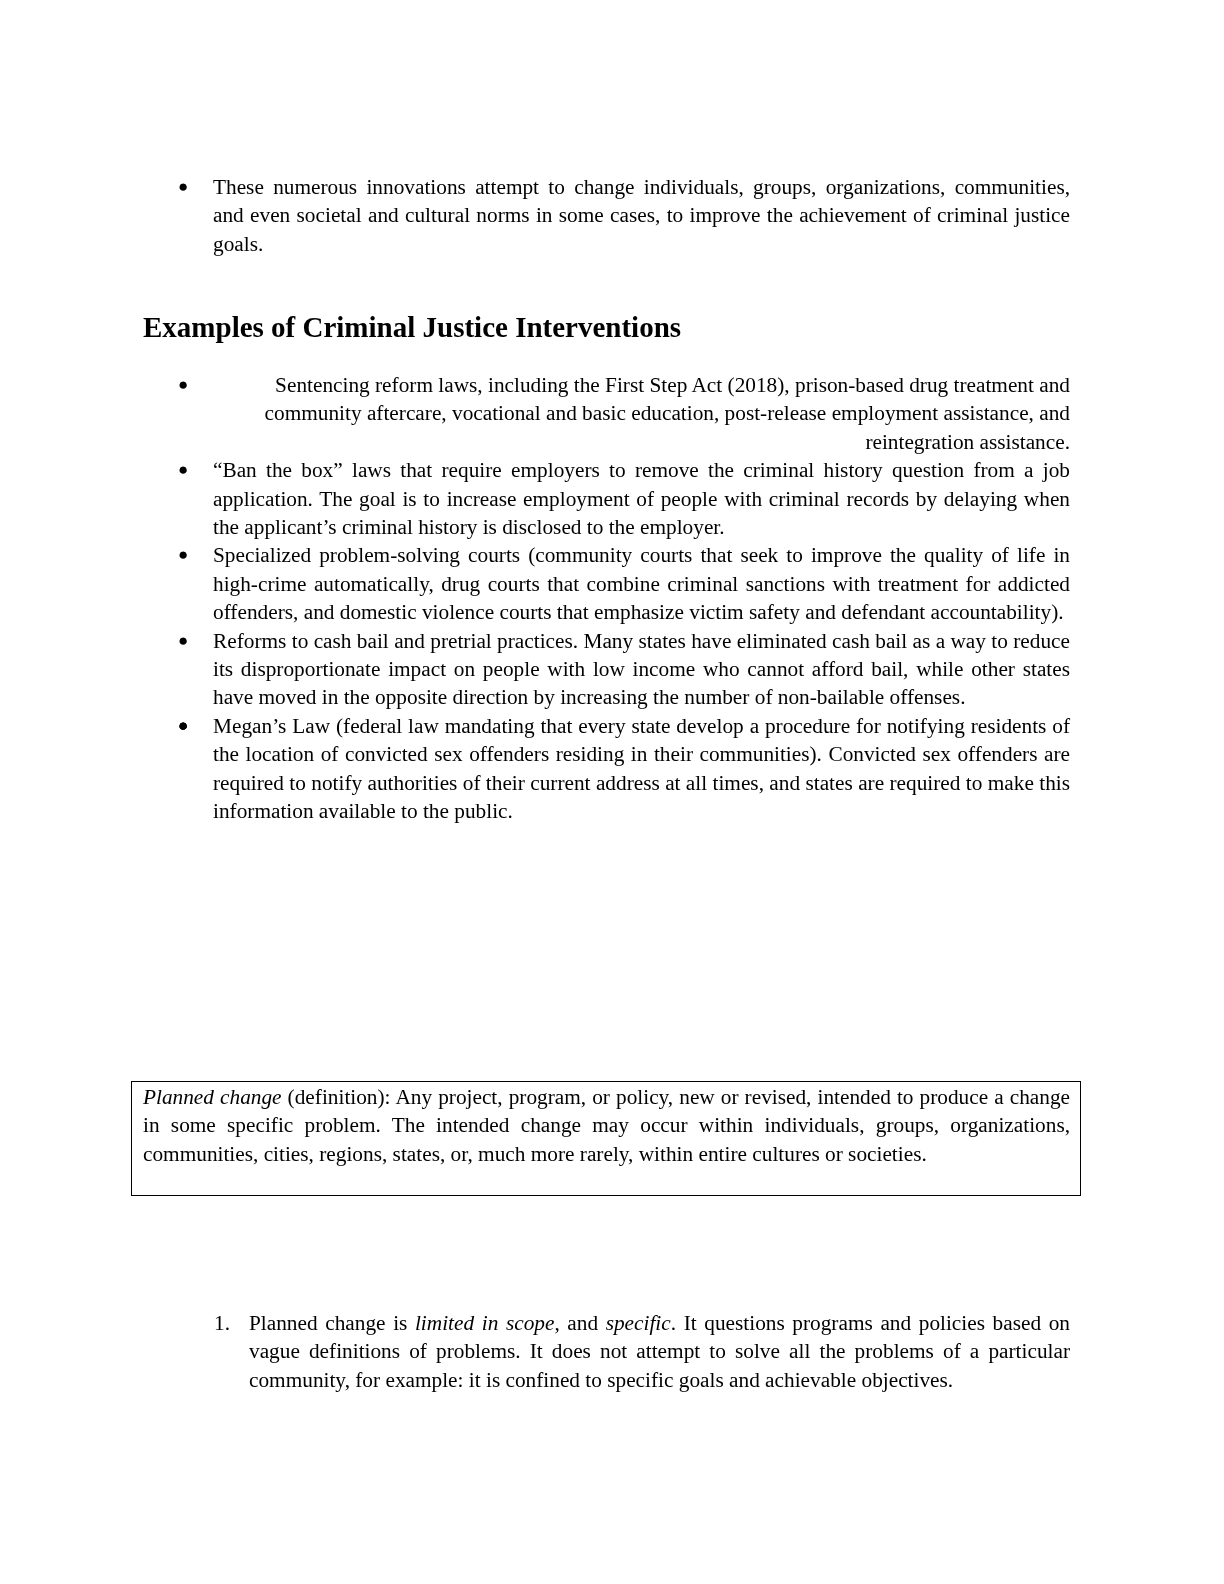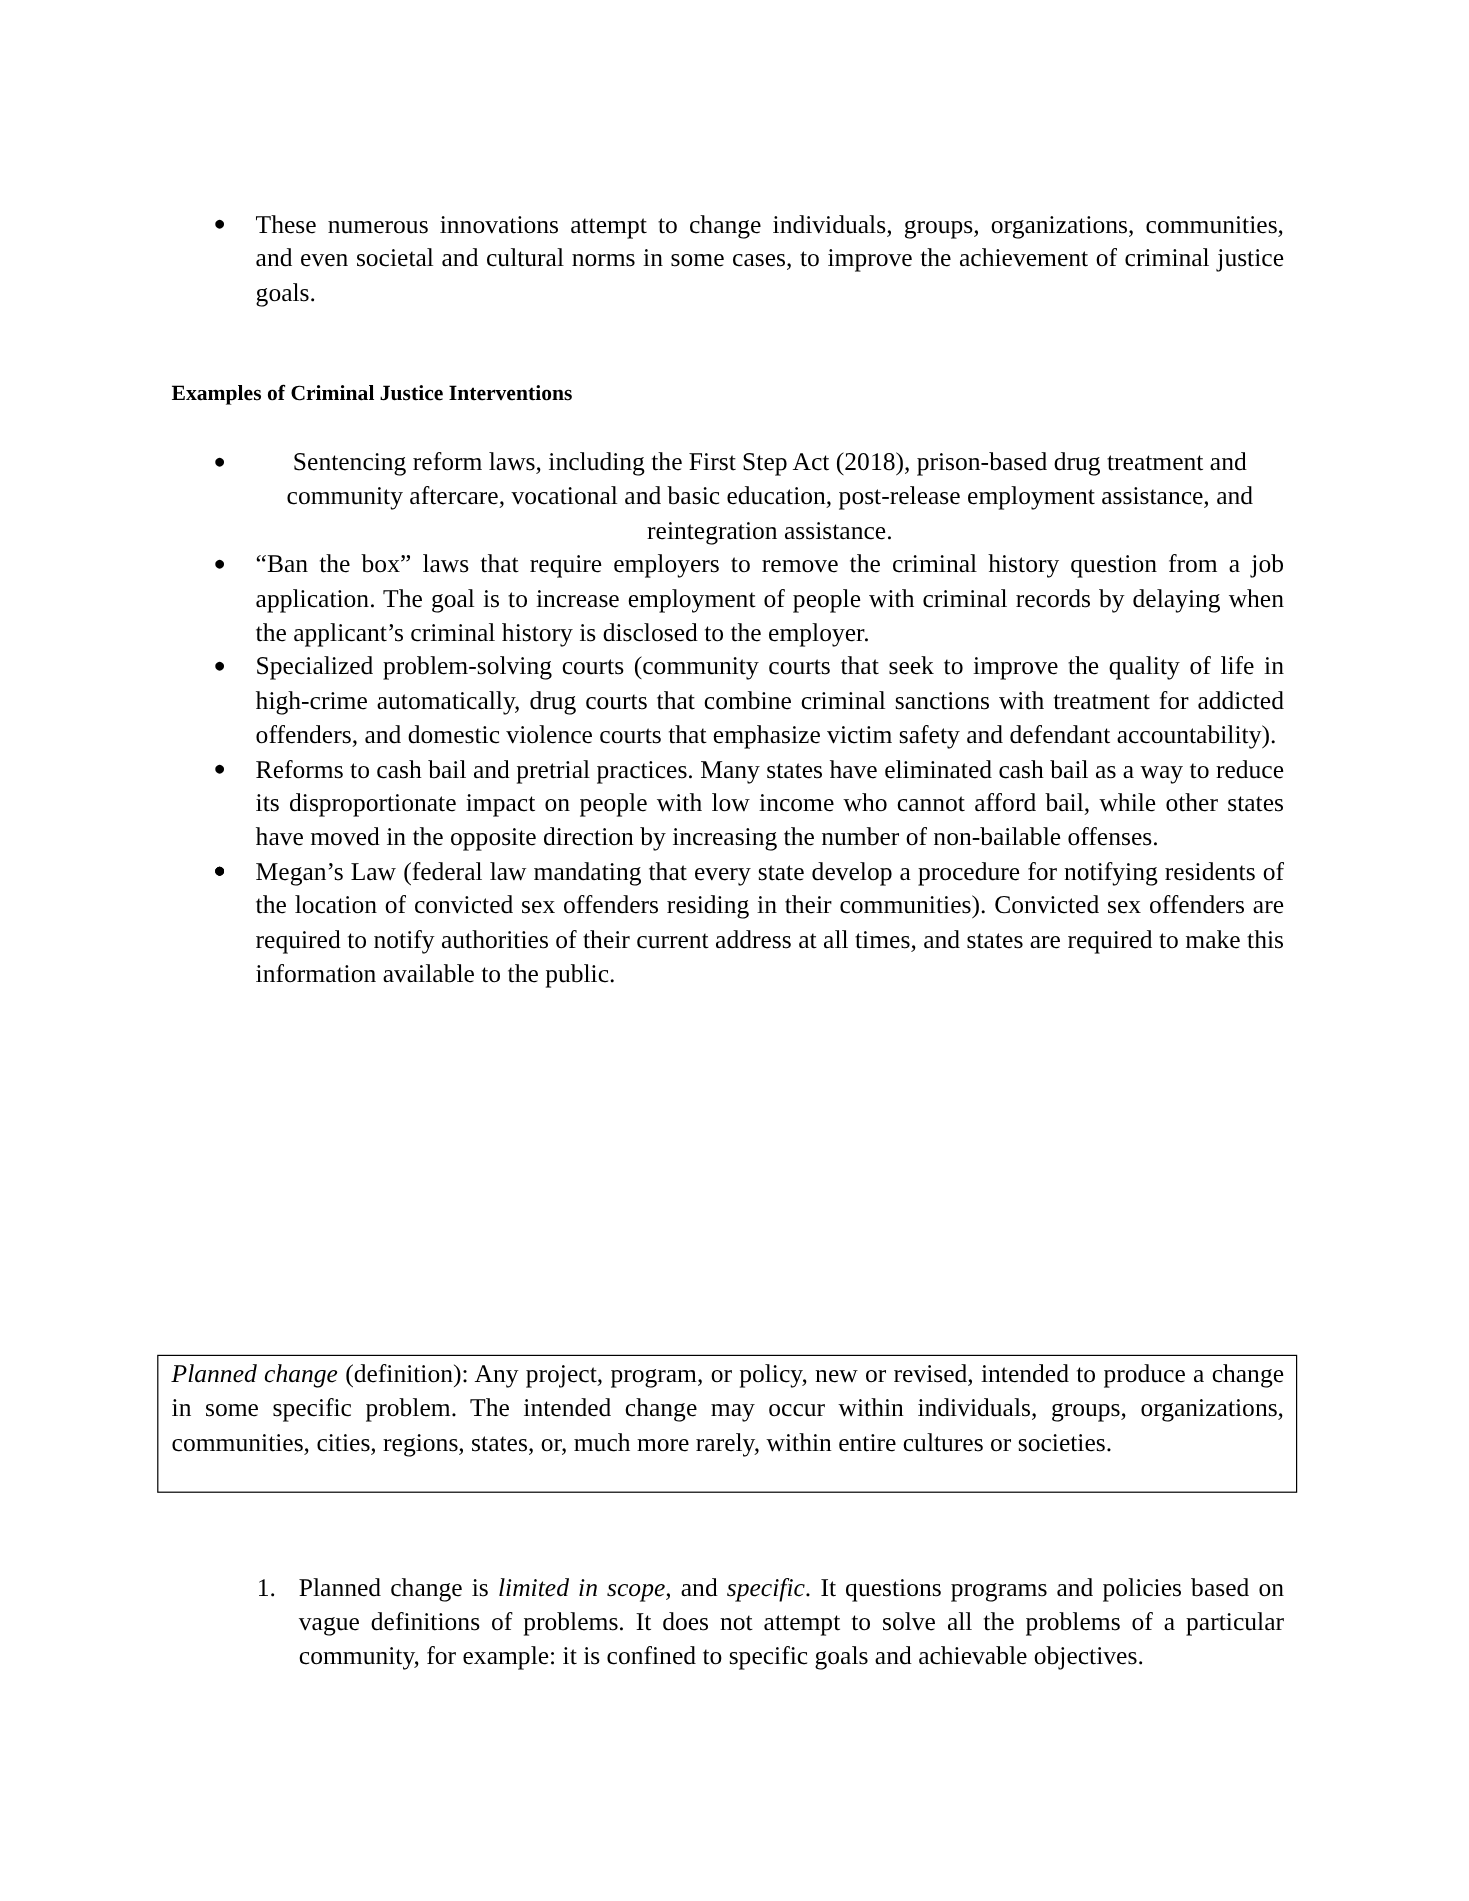--- a/index.html
+++ b/index.html
@@ -39,33 +39,32 @@
       position: absolute;
       left: 10px;
       top: 0;
       width: 20px;
       font-size: 17px;
     }
     .heading {
       position: absolute;
       left: 143px;
       font-weight: bold;
-      font-size: 18px;
+      font-size: 29px;
     }
     .def-box {
       position: absolute;
       left: 131px;
       top: 1081px;
       width: 950px;
       height: 115px;
       box-sizing: border-box;
       border: 1.5px solid #000000;
       padding: 1px 10px 0 11px;
       text-align: justify;
-      margin-top: 48px;
     }
     .def-box em { font-style: italic; }
     .intro-para {
       position: absolute;
       left: 178px;
       top: 1254px;
     }
     .num-list {
       position: absolute;
       left: 200px;
@@ -97,21 +96,21 @@
       <span class="bullet">●</span>
       <span>These numerous innovations attempt to change individuals, groups, organizations, communities, and even societal and cultural norms in some cases, to improve the achievement of criminal justice goals.</span>
     </li>
   </ul>
 
   <div class="heading" style="top:313px;">Examples of Criminal Justice Interventions</div>
 
   <ul class="bullet-list" style="top:371px;">
     <li class="bullet-item">
       <span class="bullet">●</span>
-      <span style="text-align:center;display:block;">Sentencing reform laws, including the First Step Act (2018), prison-based drug treatment and community aftercare, vocational and basic education, post-release employment assistance, and reintegration assistance.</span>
+      <span style="text-align:right;display:block;">Sentencing reform laws, including the First Step Act (2018), prison-based drug treatment and community aftercare, vocational and basic education, post-release employment assistance, and reintegration assistance.</span>
     </li>
     <li class="bullet-item">
       <span class="bullet">●</span>
       <span>“Ban the box” laws that require employers to remove the criminal history question from a job application. The goal is to increase employment of people with criminal records by delaying when the applicant’s criminal history is disclosed to the employer.</span>
     </li>
     <li class="bullet-item">
       <span class="bullet">●</span>
       <span>Specialized problem-solving courts (community courts that seek to improve the quality of life in high-crime automatically, drug courts that combine criminal sanctions with treatment for addicted offenders, and domestic violence courts that emphasize victim safety and defendant accountability).</span>
     </li>
     <li class="bullet-item">

